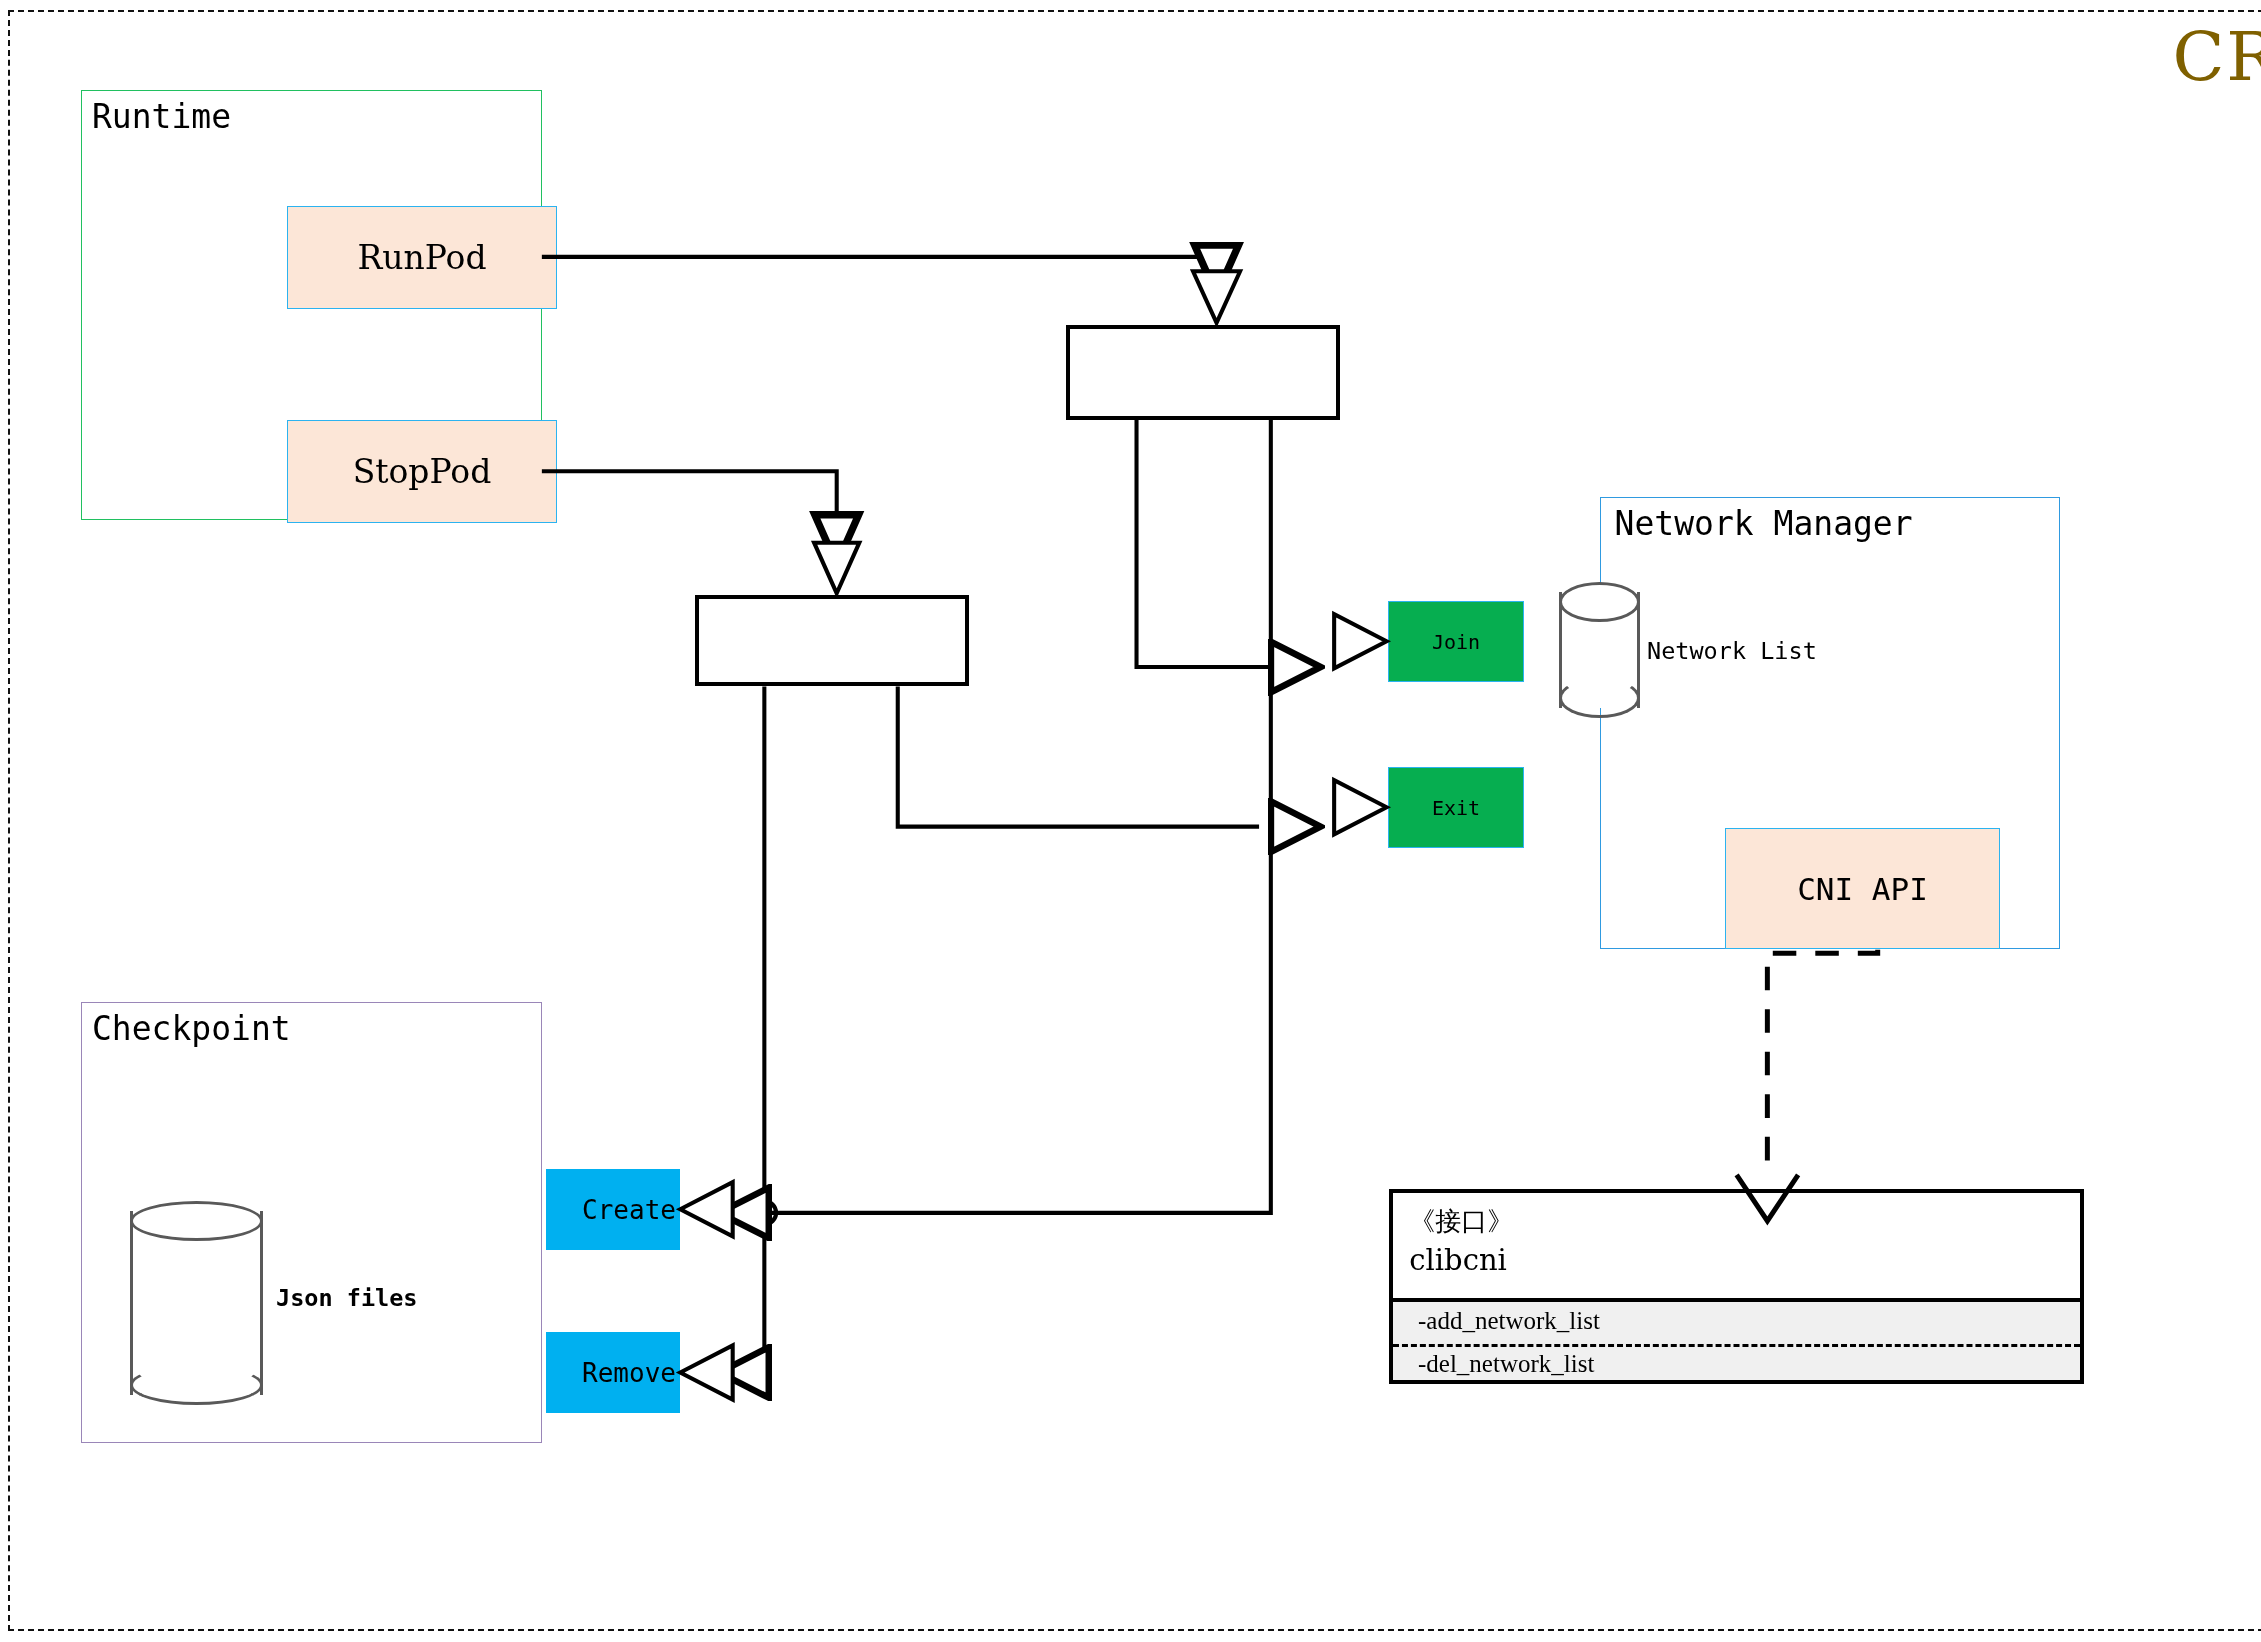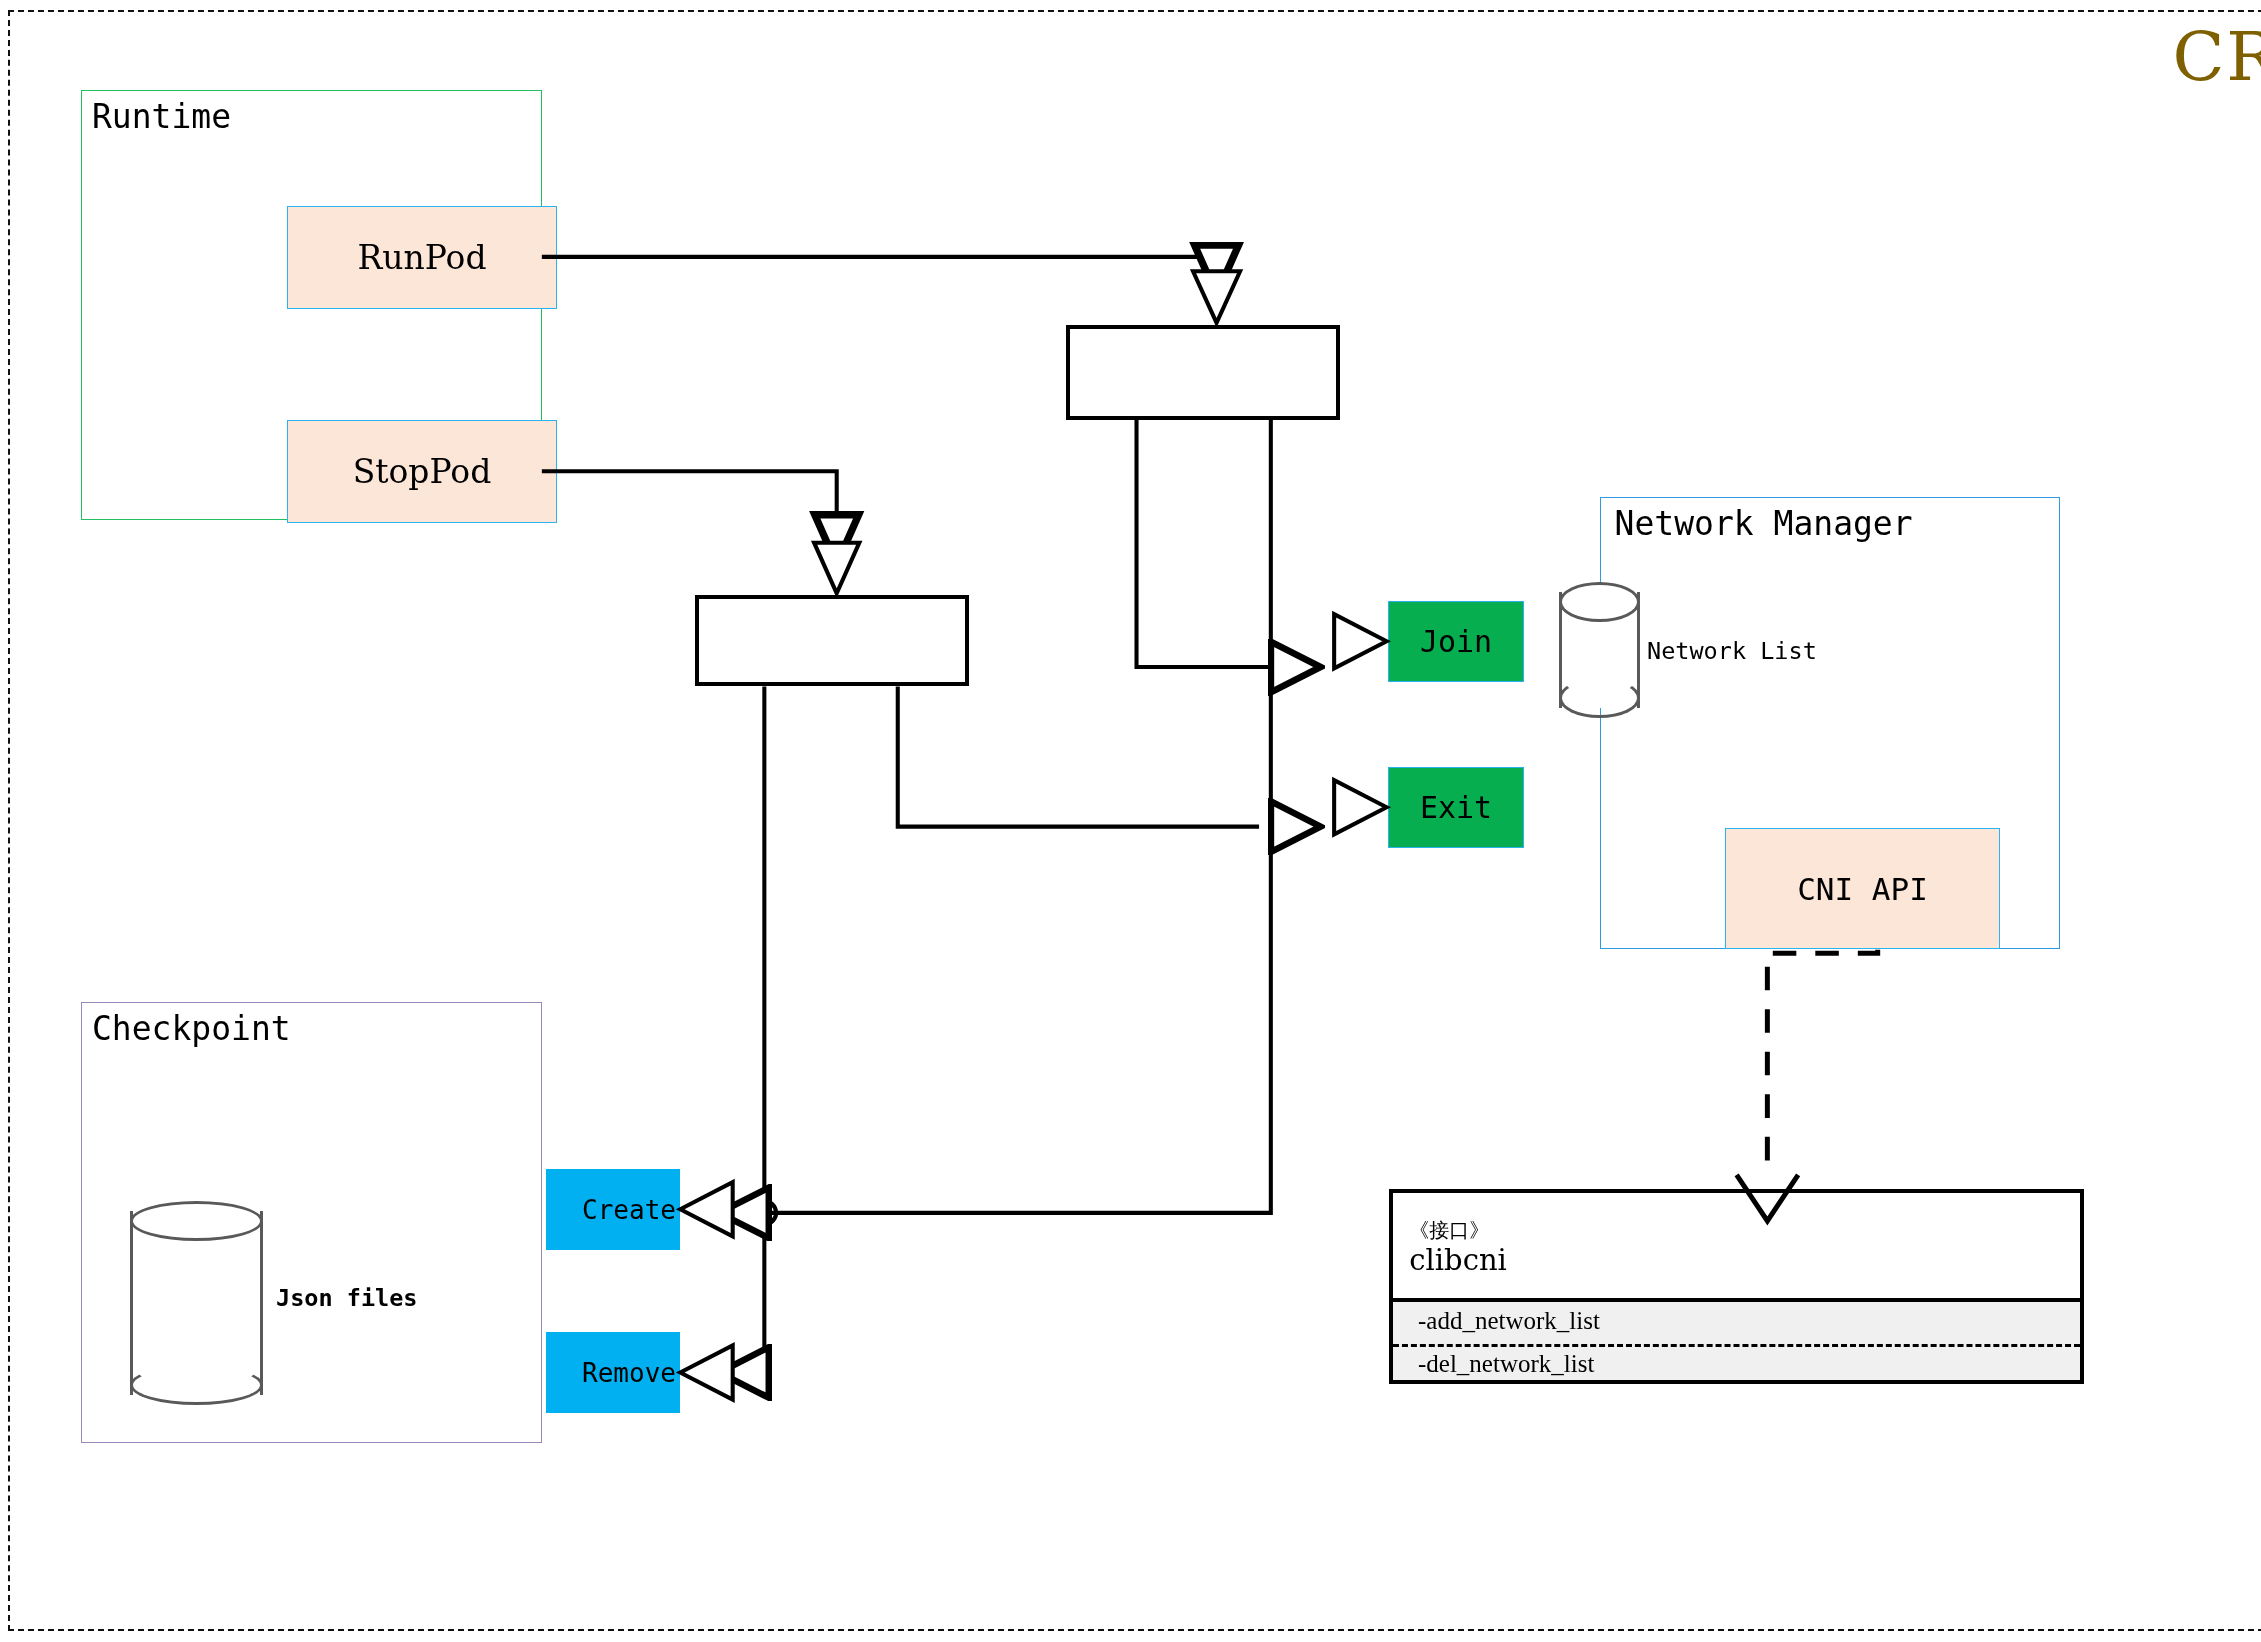--- a/index.html
+++ b/index.html
@@ -39,21 +39,21 @@
   .runpod{left:271px;top:206px;width:270px;height:103px;}
   .stoppod{left:271px;top:420px;width:270px;height:103px;}
   .cniapi{left:1709px;top:828px;width:275px;height:121px;
           font-family:"DejaVu Sans Mono","Liberation Mono",monospace;font-size:31px;}
 
   
   .op-green{
     position:absolute;box-sizing:border-box;
     background:#06ae50;border:1.8px solid #2bb3f0;
     display:flex;align-items:center;justify-content:center;
-    font-family:"DejaVu Sans Mono","Liberation Mono",monospace;font-size:30px;color:#000;
+    font-family:"DejaVu Sans Mono","Liberation Mono",monospace;font-size:20px;color:#000;
   }
   .join{left:1388px;top:601px;width:136px;height:81px;}
   .exit{left:1388px;top:767px;width:136px;height:81px;}
 
   
   .op-cyan{
     position:absolute;box-sizing:border-box;
     background:#00b0f0;
     display:flex;align-items:center;justify-content:center;
     font-family:"DejaVu Sans Mono","Liberation Mono",monospace;font-size:26px;color:#000;padding-left:32px;
@@ -88,22 +88,22 @@
   .json-cyl{left:130px;top:1201px;width:133px;height:204px;}
   .json-label{left:276px;top:1284px;font-weight:bold;}
 
   
   .iface{
     position:absolute;left:1389px;top:1189px;width:695px;height:195px;
     border:4.1px solid #000;box-sizing:border-box;background:#fff;
   }
   .iface-head{position:absolute;left:0;top:0;right:0;height:109px;background:#fff;
               border-bottom:4.1px solid #000;box-sizing:border-box;}
-  .iface-stereo{position:absolute;left:16.3px;top:24px;
-    font-family:"DejaVu Serif", serif;font-size:20px;color:#000;}
+  .iface-stereo{position:absolute;left:16.3px;top:11px;
+    font-family:"DejaVu Serif", serif;font-size:26px;color:#000;}
   .iface-name{position:absolute;left:16.3px;top:50px;
     font-family:"DejaVu Serif", serif;font-size:29px;color:#000;}
   .iface-ops{position:absolute;left:0;top:109px;right:0;bottom:0;background:#f0f0f0;}
   .iface-op{position:absolute;left:25px;
     font-family:Liberation Serif, serif;font-size:25px;color:#000;
     white-space:nowrap;}
   .op1{top:5.4px;}
   .op2{top:48px;}
   .iface-sep{position:absolute;left:0;right:0;top:42px;
     border-top:3.2px dashed #000;}

